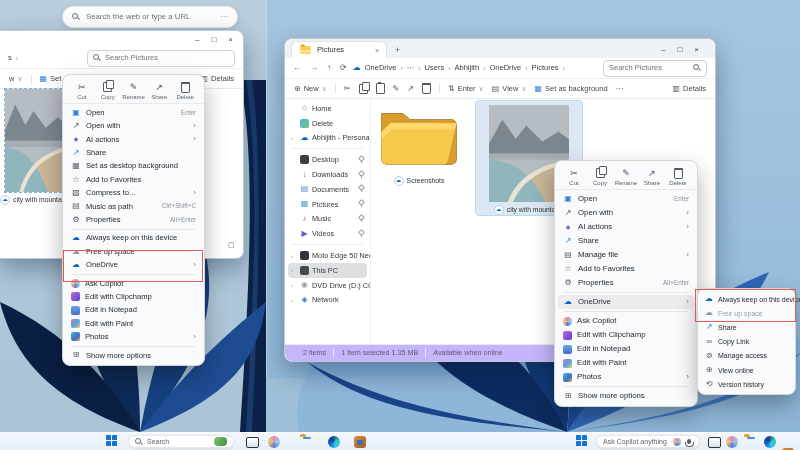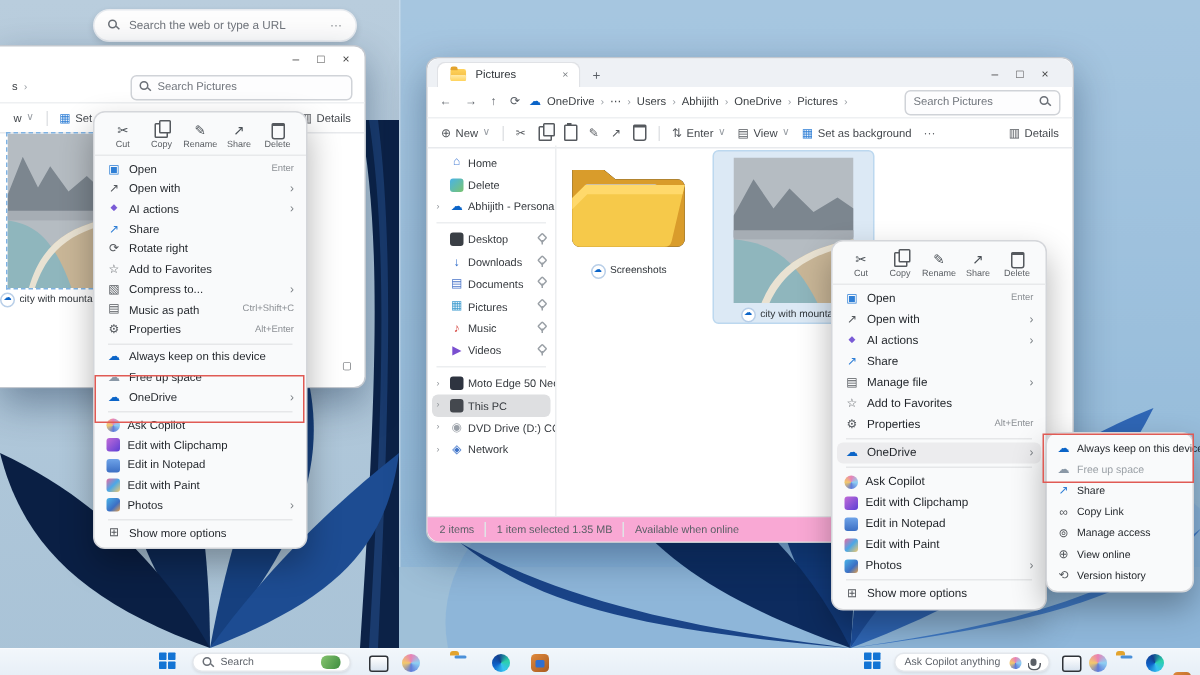--- a/index.html
+++ b/index.html
@@ -68,21 +68,21 @@
   .tbar{height:19px;display:flex;align-items:center;gap:8px;padding:0 9px;border-bottom:1px solid #e8eaed}
   .side{position:absolute;left:0;top:58px;bottom:16px;width:85px;border-right:1px solid #eceef0;padding-top:4px;overflow:hidden}
   .srow{display:flex;align-items:center;gap:3px;height:14.8px;margin:0 3px;padding:0 3px;border-radius:4px;font-size:7.3px;color:#35393e;cursor:pointer}
   .srow.sel{background:#dedfe1}
   .srow .xp{width:6px;color:#8d9196;font-size:6px;flex:0 0 auto}
   .sic{width:9px;height:9px;border-radius:2px;flex:0 0 auto;display:flex;align-items:center;justify-content:center;font-size:8px}
   .pin{margin-left:auto;position:relative;width:7px;height:8px;flex:0 0 auto}
   .pin:before{content:"";position:absolute;left:2px;top:0;width:3px;height:3px;border:1px solid #9aa0a6;border-radius:1px;transform:rotate(45deg)}
   .pin:after{content:"";position:absolute;left:4px;top:4px;width:1px;height:3px;background:#9aa0a6}
   .ssep{height:1px;background:#eceef0;margin:3px 6px}
-  .statusbar{position:absolute;left:0;right:0;bottom:0;height:16px;border-top:1px solid #e8eaed;display:flex;align-items:center;gap:7px;padding:0 8px;font-size:7.2px;color:#5a5f66;border-radius:0 0 8px 8px;background:#f9a8d4}
+  .statusbar{position:absolute;left:0;right:0;bottom:0;height:16px;border-top:1px solid #e8eaed;display:flex;align-items:center;gap:7px;padding:0 18px;font-size:7.2px;color:#5a5f66;border-radius:0 0 8px 8px;background:#c4b5fd}
   .tile{position:absolute;display:flex;flex-direction:column;align-items:center;cursor:pointer}
   .tlabel{display:flex;align-items:center;gap:3px;font-size:6.8px;color:#2e3338;margin-top:3px;white-space:nowrap}
   .cbadge{width:8px;height:8px;border-radius:50%;border:1px solid #b9cfe8;background:#fff;color:#0a64c8;font-size:5.5px;display:flex;align-items:center;justify-content:center}
   
   #taskbar{left:0;top:432px;width:800px;height:18px;background:linear-gradient(180deg,rgba(244,248,252,.97),rgba(233,240,248,.97));border-top:1px solid rgba(255,255,255,.7);z-index:10}
   .start{display:grid;grid-template:5px 5px/5px 5px;gap:1px;cursor:pointer}
   .start i{background:#1374d4;border-radius:.5px}
   .pill{display:flex;align-items:center;gap:4px;background:#fff;border:1px solid #e3e7ec;border-radius:8px;height:13px;padding:0 6px;font-size:7px;color:#5f646b;box-shadow:0 1px 2px rgba(0,0,0,.08);cursor:pointer}
   .mag{width:8px;height:8px;position:relative;flex:0 0 auto}
   .mag:before{content:"";position:absolute;width:4px;height:4px;border:1px solid #6a6f76;border-radius:50%}
@@ -213,22 +213,22 @@
     <div class="mi">
         <span class="mico i-ai"></span>
         <span class="lb">AI actions</span>
         <span class="sub">›</span>
       </div>
     <div class="mi">
         <span class="mico i-share"></span>
         <span class="lb">Share</span>
       </div>
     <div class="mi">
-        <span class="mico i-rotr"></span>
-        <span class="lb">Rotate right</span>
+        <span class="mico i-setbg"></span>
+        <span class="lb">Set as desktop background</span>
       </div>
     <div class="mi">
         <span class="mico i-fav"></span>
         <span class="lb">Add to Favorites</span>
       </div>
     <div class="mi">
         <span class="mico i-zip"></span>
         <span class="lb">Compress to...</span>
         <span class="sub">›</span>
       </div>

